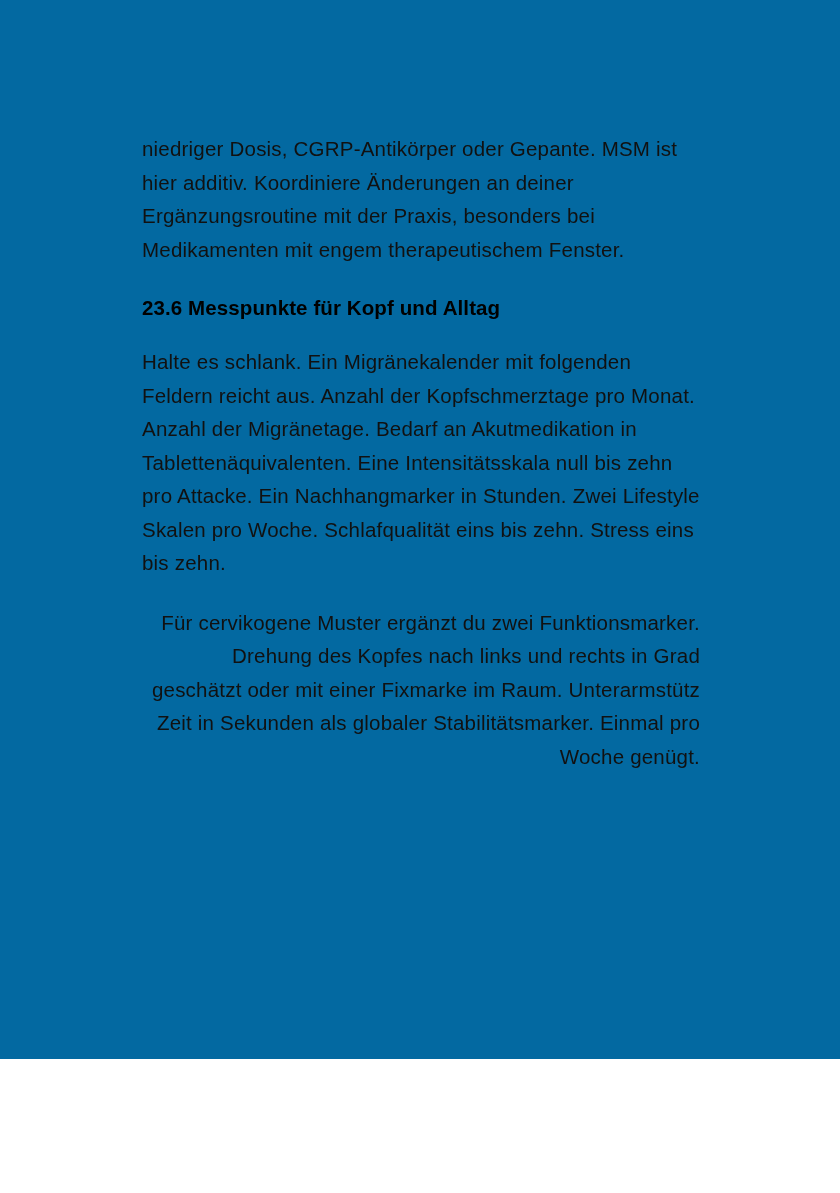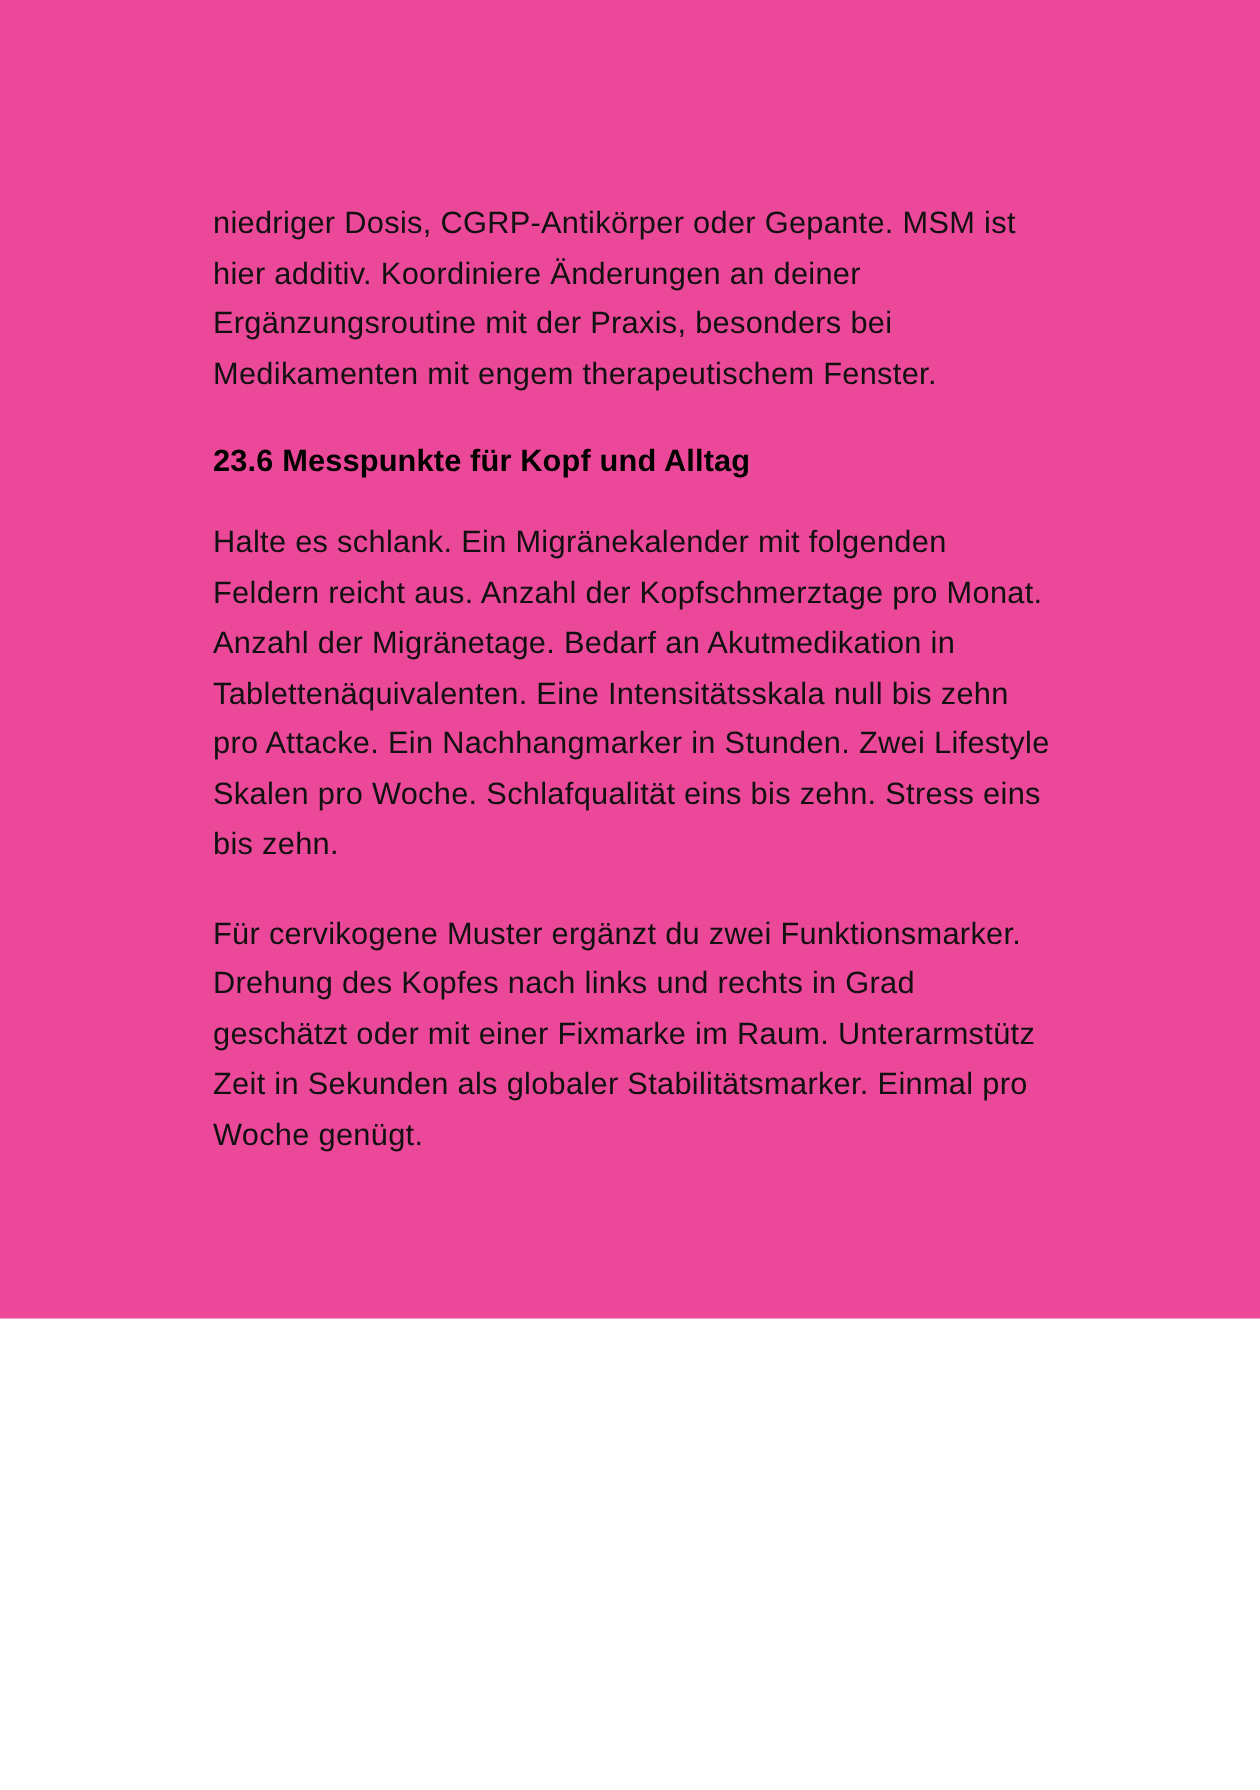--- a/index.html
+++ b/index.html
@@ -10,22 +10,22 @@
   body {
     width: 840px;
     height: 1193px;
     font-family: "Liberation Sans", sans-serif;
     color: #0d0d0d;
     -webkit-font-smoothing: antialiased;
   }
   .page {
     position: relative;
     width: 840px;
-    height: 879px;
-    background: #ec4899;
+    height: 1059px;
+    background: #0369a1;
     box-sizing: border-box;
   }
   .content {
     position: absolute;
     left: 142px;
     top: 132px;
     width: 558px;
   }
   p.para {
     margin: 0 0 26px 0;
@@ -38,20 +38,21 @@
   h2.heading {
     margin: 8px 0 22px 0;
     font-size: 20.5px;
     line-height: 31px;
     font-weight: 700;
     color: #000000;
     letter-spacing: 0.005em;
   }
   p.para:last-child {
     margin-bottom: 0;
+    text-align: right;
   }
 </style>
 </head>
 <body>
 
 <div class="page">
   <div class="content">
     <p class="para">niedriger Dosis, CGRP-Antikörper oder Gepante. MSM ist hier additiv. Koordiniere Änderungen an deiner Ergänzungsroutine mit der Praxis, besonders bei Medikamenten mit engem therapeutischem Fenster.</p>
     <h2 class="heading">23.6 Messpunkte für Kopf und Alltag</h2>
     <p class="para">Halte es schlank. Ein Migränekalender mit folgenden Feldern reicht aus. Anzahl der Kopfschmerztage pro Monat. Anzahl der Migränetage. Bedarf an Akutmedikation in Tablettenäquivalenten. Eine Intensitätsskala null bis zehn pro Attacke. Ein Nachhangmarker in Stunden. Zwei Lifestyle Skalen pro Woche. Schlafqualität eins bis zehn. Stress eins bis zehn.</p>

